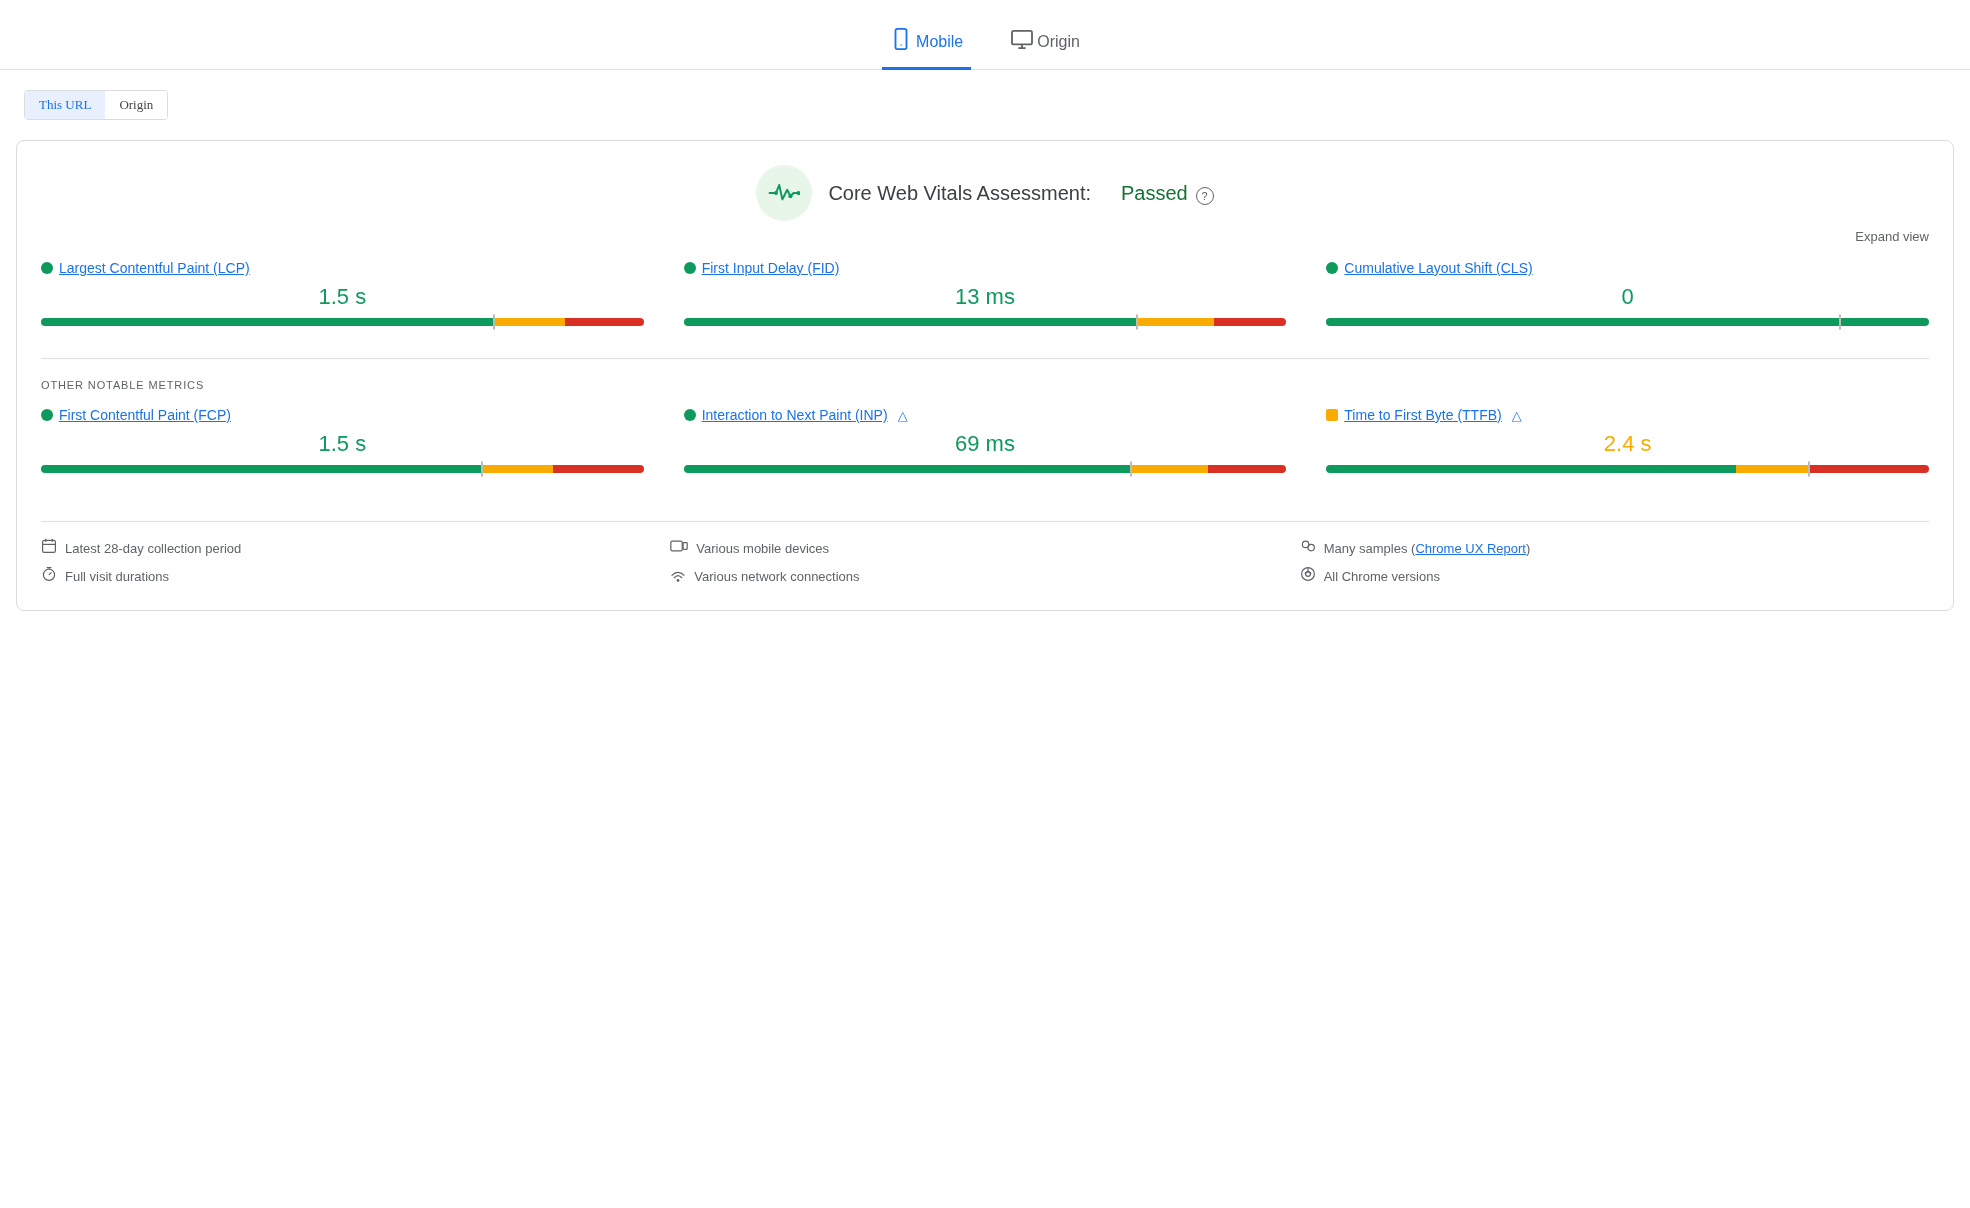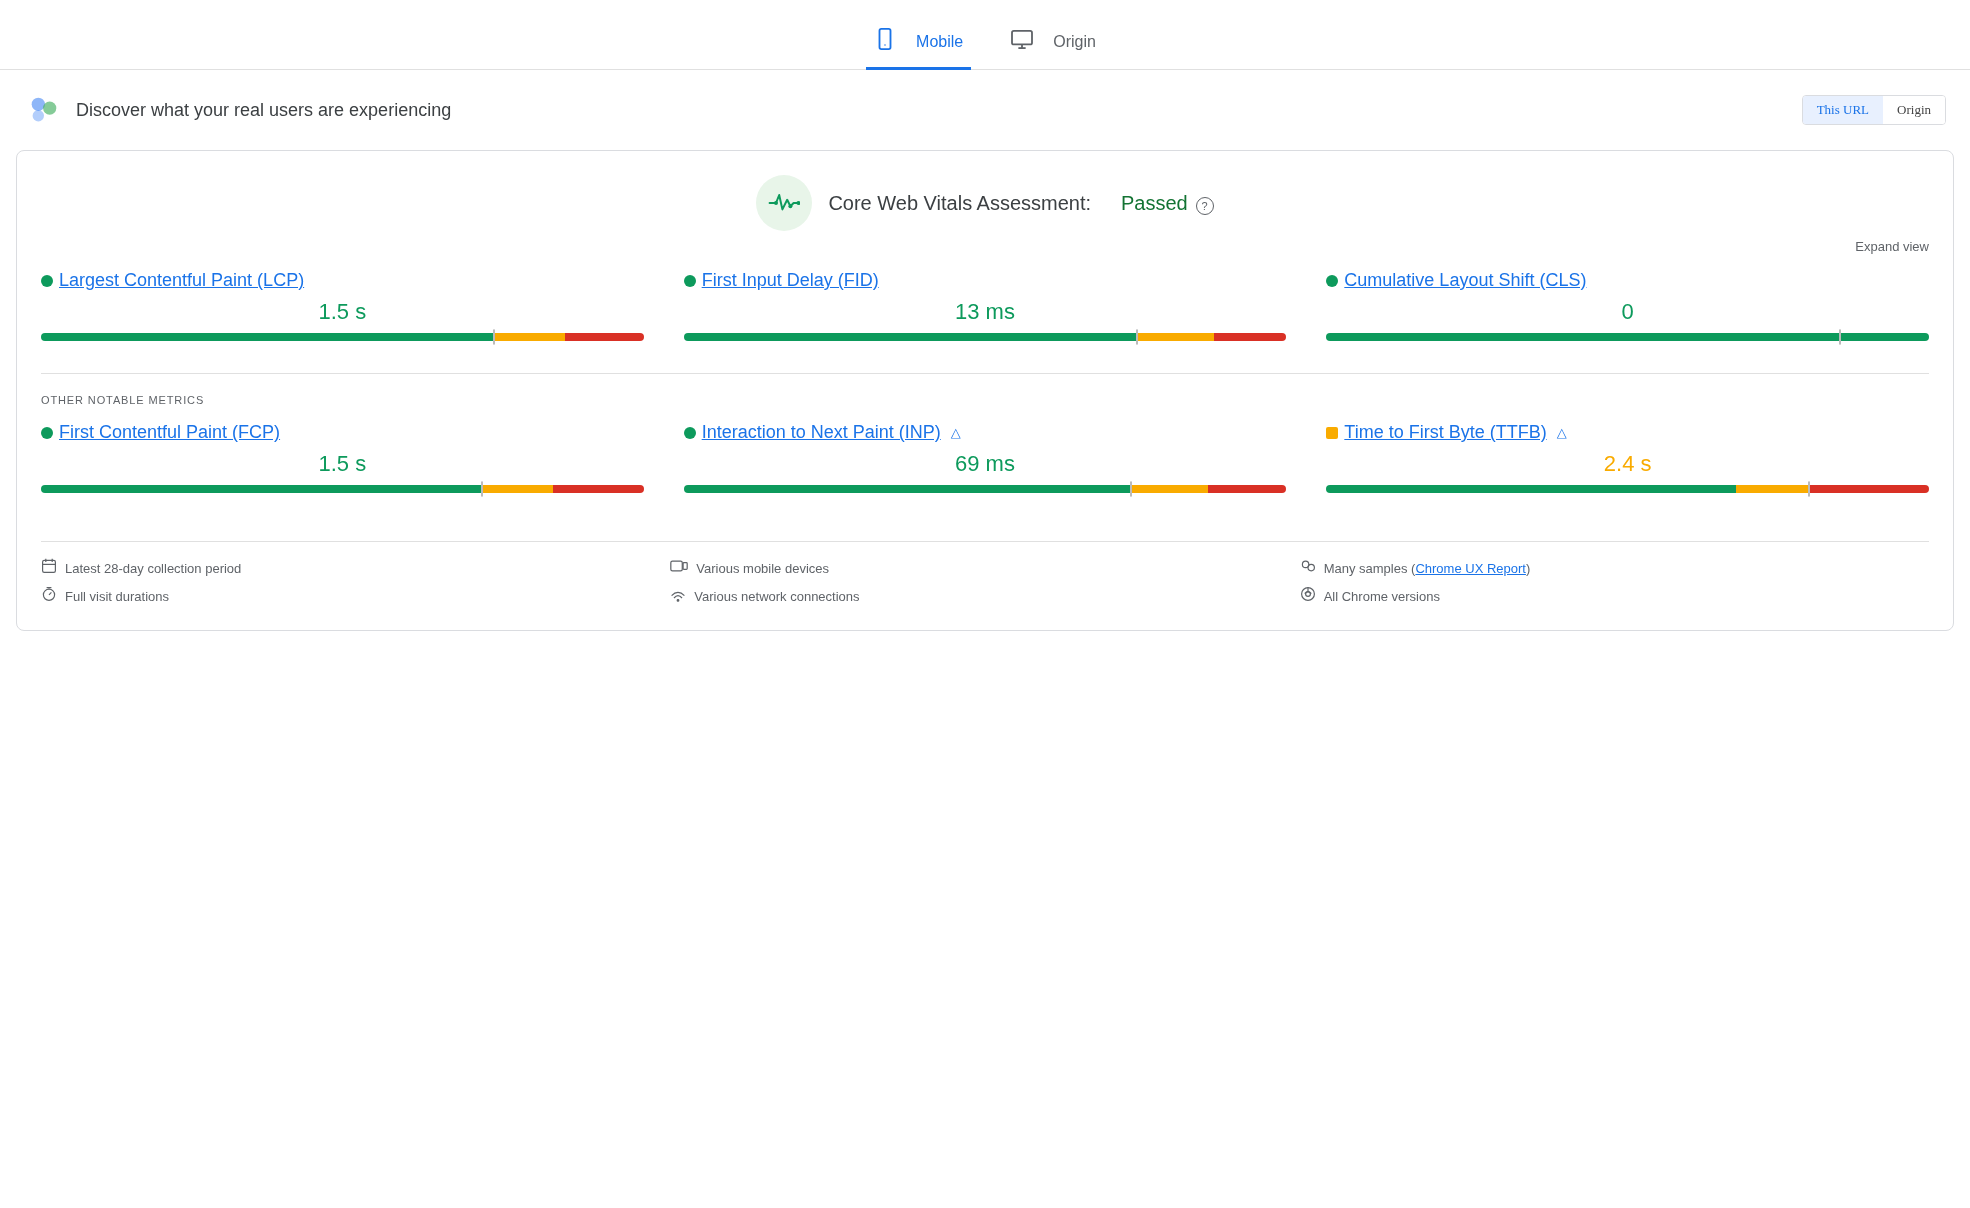--- a/index.html
+++ b/index.html
@@ -15,21 +15,21 @@
       justify-content: center;
       align-items: center;
       gap: 32px;
       padding: 16px 0 0 0;
       border-bottom: 1px solid #e0e0e0;
     }
 
     .tab-item {
       display: flex;
       align-items: center;
-      gap: 20px;
+      gap: 4px;
       padding: 12px 8px;
       cursor: pointer;
       font-size: 16px;
       color: #5f6368;
       border-bottom: 3px solid transparent;
       margin-bottom: -1px;
     }
 
     .tab-item.active {
       color: #1a73e8;
@@ -163,21 +163,21 @@
       width: 12px;
       height: 12px;
       border-radius: 50%;
       flex-shrink: 0;
     }
 
     .dot-green { background: #0d9a5c; }
     .dot-orange { background: #f9ab00; }
 
     .metric-name {
-      font-size: 18px;
+      font-size: 14px;
       color: #1a73e8;
       text-decoration: underline;
       cursor: pointer;
     }
 
     .metric-value {
       text-align: center;
       font-size: 22px;
       font-weight: 500;
       margin-bottom: 8px;
@@ -274,30 +274,20 @@
         <rect x="1" y="2" width="22" height="15" rx="2"></rect>
         <line x1="8" y1="21" x2="16" y2="21"></line>
         <line x1="12" y1="17" x2="12" y2="21"></line>
       </svg>
     </span>
     <span>Origin</span>
   </div>
 </div>
 
 <div class="header-section">
-  <div class="header-left">
-    <div class="header-avatar">
-      <svg width="38" height="38" viewBox="0 0 40 40">
-        <circle cx="14" cy="14" r="7" fill="#4285f4" opacity="0.6"></circle>
-        <circle cx="26" cy="18" r="7" fill="#34a853" opacity="0.6"></circle>
-        <circle cx="14" cy="26" r="6" fill="#4285f4" opacity="0.4"></circle>
-      </svg>
-    </div>
-    <span class="header-title">Discover what your real users are experiencing</span>
-  </div>
   <div class="url-toggle">
     <button class="active">This URL</button>
     <button>Origin</button>
   </div>
 </div>
 
 <div class="main-card">
 
   <div class="vitals-header">
     <div class="vitals-icon">

